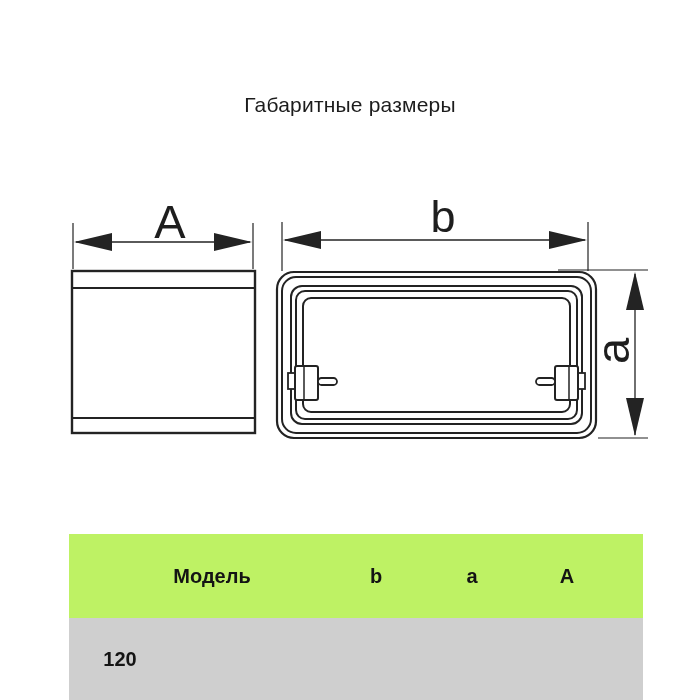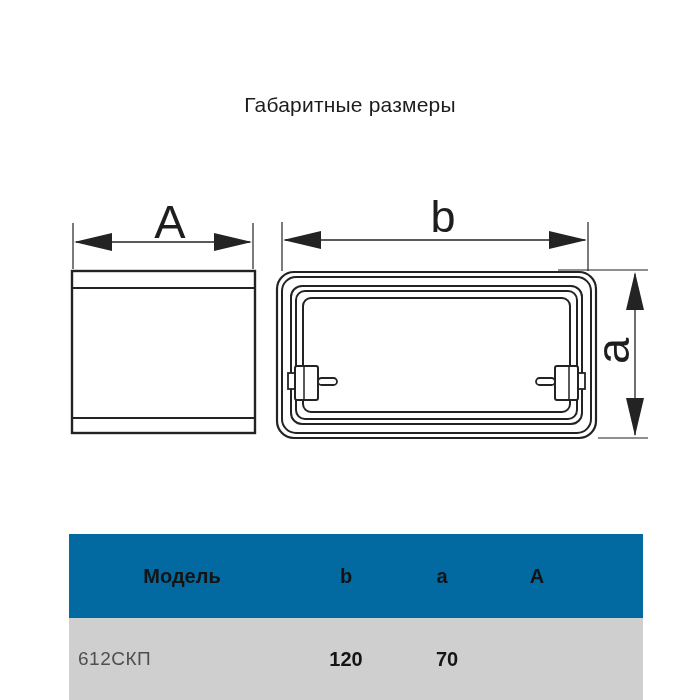--- a/index.html
+++ b/index.html
@@ -119,24 +119,22 @@
     <line x1="558" y1="270" x2="648" y2="270" stroke-width="1.2"></line>
     <line x1="598" y1="438" x2="648" y2="438" stroke-width="1.2"></line>
     <line x1="635" y1="274" x2="635" y2="435" stroke-width="1.3"></line>
     <polygon points="635,272 626,310 644,310" fill="#232323" stroke="none"></polygon>
     <polygon points="635,436 626,398 644,398" fill="#232323" stroke="none"></polygon>
     <text class="dim-label" x="612" y="351" font-size="47" text-anchor="middle" dominant-baseline="central" transform="rotate(-90 612 351)" stroke="none">a</text>
   </g>
 </svg>
 
 <div class="spec-table">
-  <div class="spec-header" style="background:#0369a1;">
+  <div class="spec-header" style="background:#bef264;padding-left:30px;">
     <div class="cell-model">Модель</div>
     <div class="cell-b">b</div>
     <div class="cell-a">a</div>
     <div class="cell-A">A</div>
   </div>
   <div class="spec-row" style="background:#cfcfcf;">
-    <div class="cell-model">612СКП</div>
     <div class="cell-b num">120</div>
-    <div class="cell-A num">70</div>
   </div>
 </div>
 
 </body></html>

